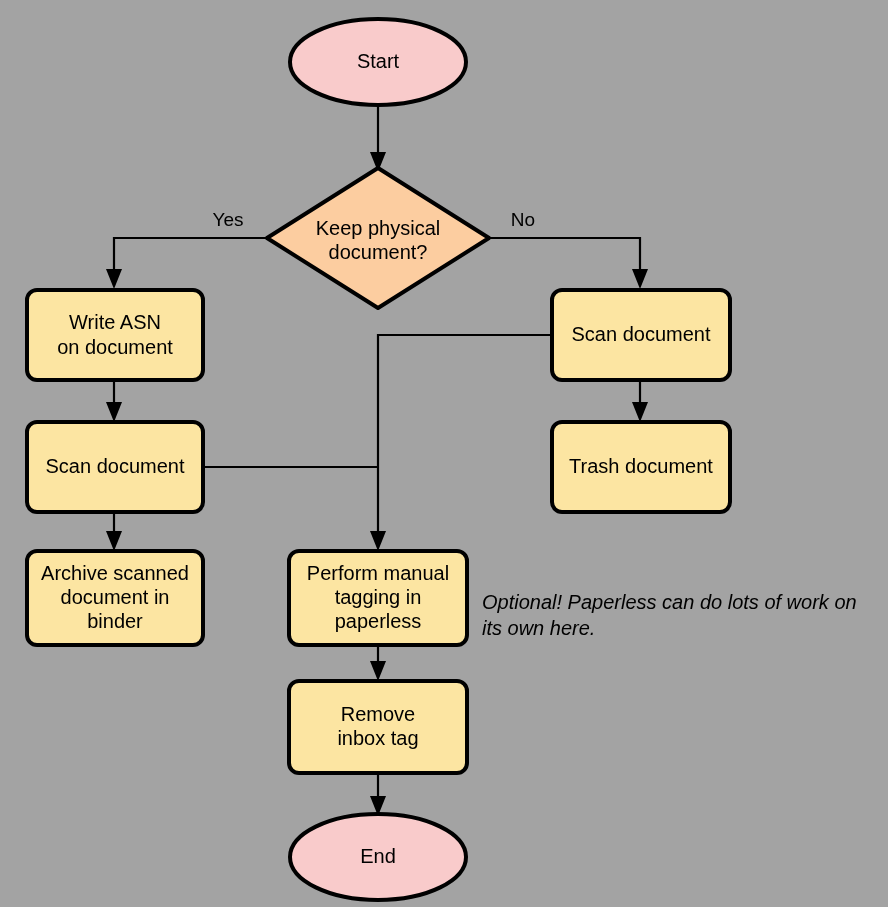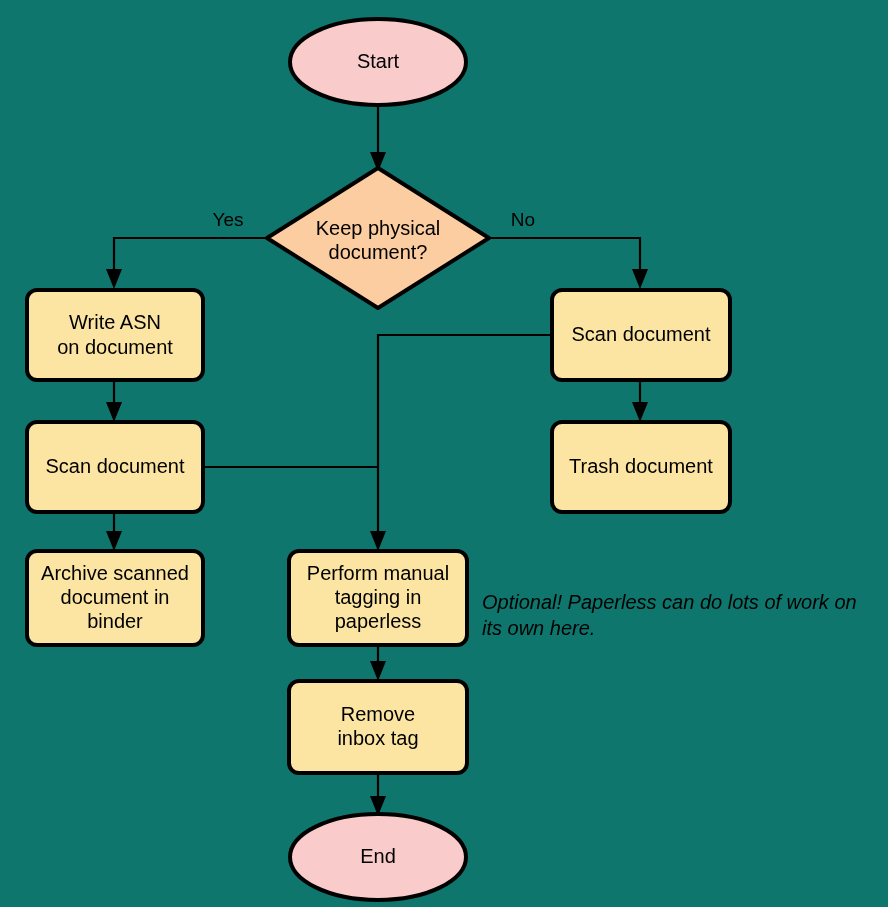--- a/index.html
+++ b/index.html
@@ -11,21 +11,21 @@
   body {
     width: 888px;
     height: 907px;
     font-family: "Liberation Sans", sans-serif;
     overflow: hidden;
   }
   #flowchart-root {
     position: relative;
     width: 888px;
     height: 907px;
-    background: #0f766e;
+    background: #a3a3a3;
   }
   svg#flow-svg {
     display: block;
     width: 888px;
     height: 907px;
   }
   .node-shape {
     stroke: #000000;
     stroke-width: 4;
     stroke-linejoin: round;

